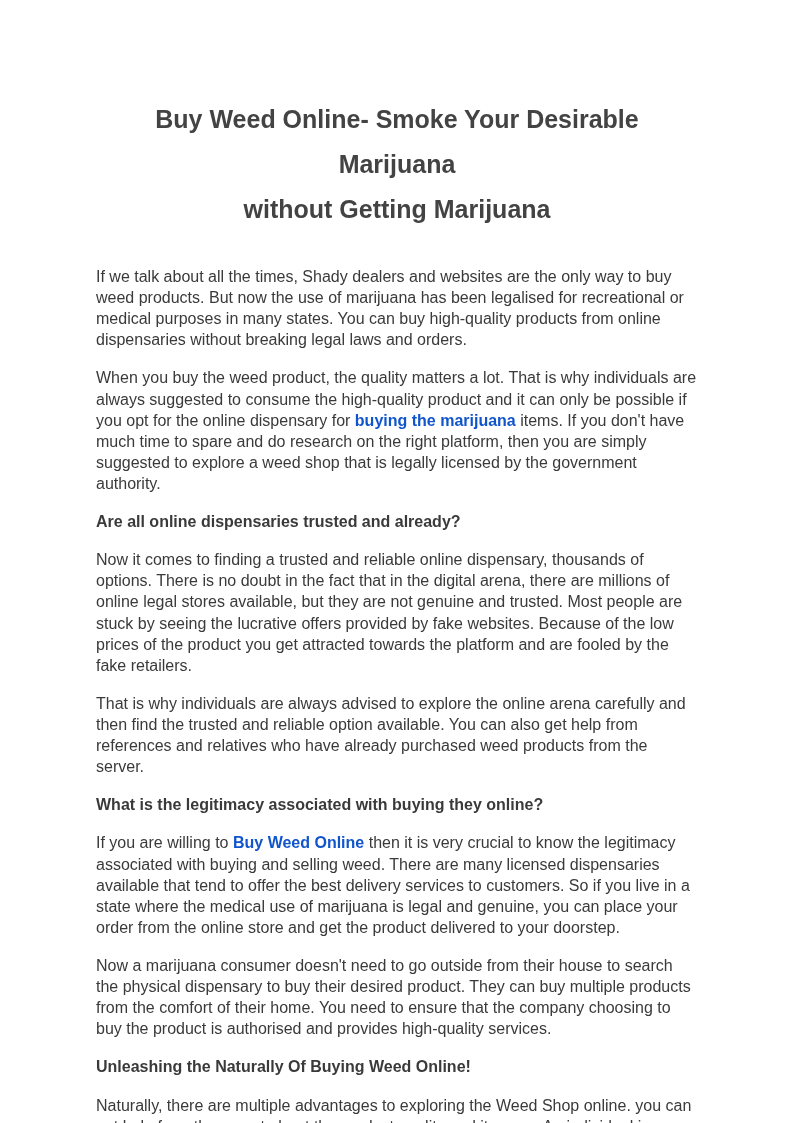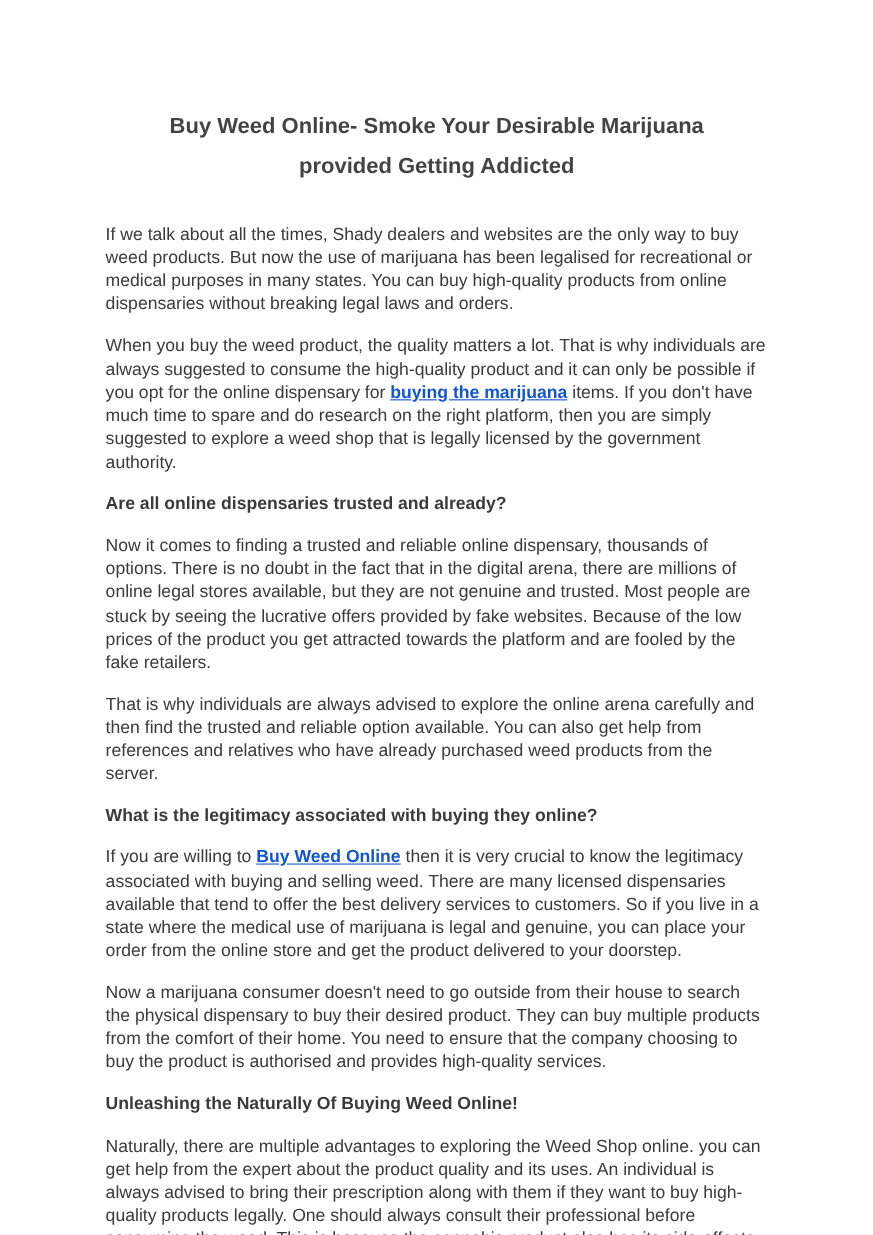--- a/index.html
+++ b/index.html
@@ -8,21 +8,21 @@
 
   .page {
     width: 794px;
     height: 1123px;
     background: #ffffff;
     padding: 97px 96px 0 96px;
     overflow: hidden;
   }
 
   .doc-title {
-    font-size: 20px;
+    font-size: 25px;
     font-weight: bold;
     color: #434343;
     text-align: center;
     line-height: 1.8;
     margin-bottom: 34px;
   }
   .title-line { display: block; }
 
   .body-text,
   .section-heading {
@@ -32,32 +32,31 @@
     margin-bottom: 17px;
   }
 
   .section-heading {
     font-weight: bold;
   }
 
   .doc-link {
     color: #1155cc;
     font-weight: bold;
-    text-decoration: underline;
     cursor: pointer;
   }
 </style>
 </head>
 <body>
 
 <div class="page">
 
   <h1 class="doc-title">
     <span class="title-line">Buy Weed Online- Smoke Your Desirable Marijuana</span>
-    <span class="title-line">provided Getting Addicted</span>
+    <span class="title-line">without Getting Marijuana</span>
   </h1>
 
   <p class="body-text">If we talk about all the times, Shady dealers and websites are the only way to buy weed products. But now the use of marijuana has been legalised for recreational or medical purposes in many states. You can buy high-quality products from online dispensaries without breaking legal laws and orders.</p>
 
   <p class="body-text"><span>When you buy the weed product, the quality matters a lot. That is why individuals are always suggested to consume the high-quality product and it can only be possible if you opt for the online dispensary for </span><a class="doc-link">buying the marijuana</a><span> items. If you don't have much time to spare and do research on the right platform, then you are simply suggested to explore a weed shop that is legally licensed by the government authority.</span></p>
 
   <h2 class="section-heading">Are all online dispensaries trusted and already?</h2>
 
   <p class="body-text">Now it comes to finding a trusted and reliable online dispensary, thousands of options. There is no doubt in the fact that in the digital arena, there are millions of online legal stores available, but they are not genuine and trusted. Most people are stuck by seeing the lucrative offers provided by fake websites. Because of the low prices of the product you get attracted towards the platform and are fooled by the fake retailers.</p>
 

